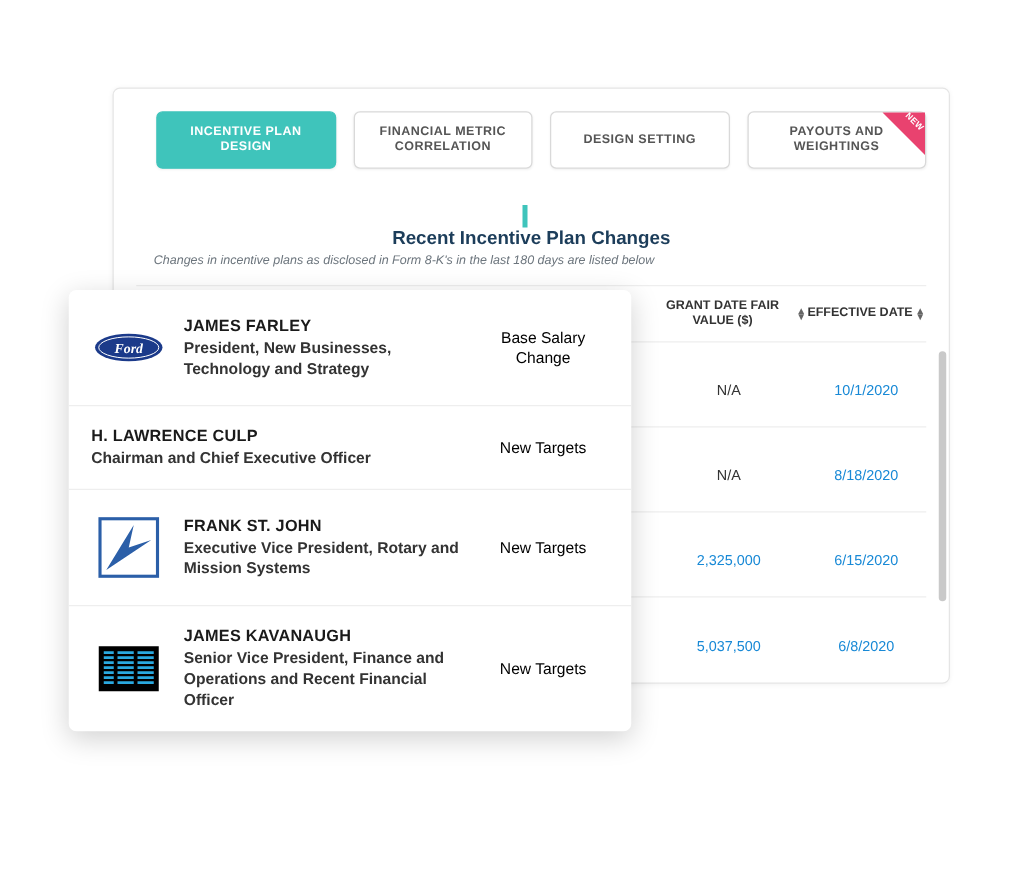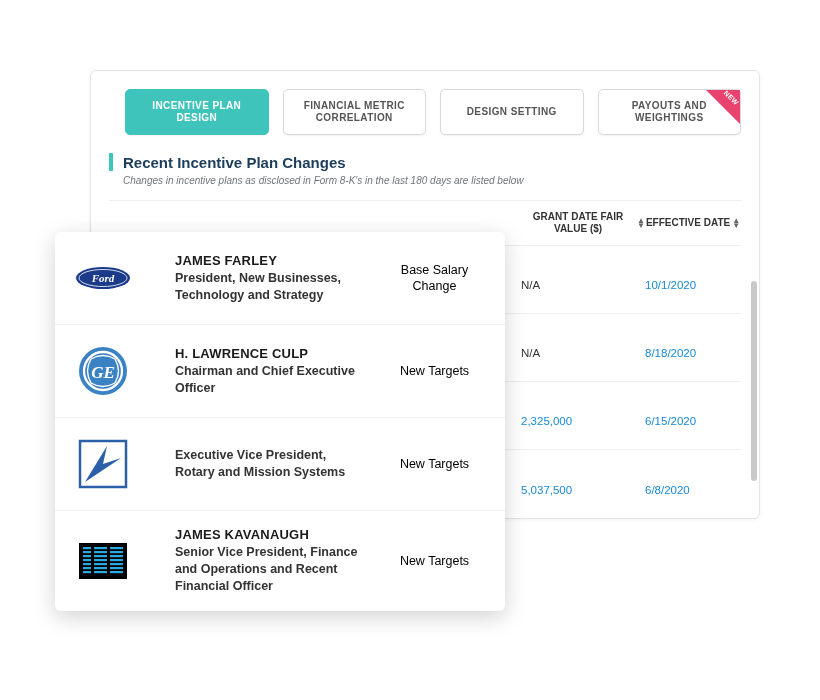--- a/index.html
+++ b/index.html
@@ -18,21 +18,21 @@
     width: 670px;
     background: #fff;
     border: 1px solid #e5e5e5;
     border-radius: 6px;
     box-shadow: 0 1px 4px rgba(0,0,0,0.05);
     padding: 18px 18px 0 18px;
   }
   .tabs {
     display: flex;
     gap: 14px;
-    margin-bottom: 18px;
+    margin-bottom: 29px;
     padding-left: 16px;
   }
   .tab {
     flex: 1;
     height: 46px;
     border: 1px solid #d9d9d9;
     border-radius: 5px;
     background: #fff;
     display: flex;
     align-items: center;
@@ -70,20 +70,21 @@
     font-size: 7px;
     font-weight: 700;
     color: #fff;
     transform: rotate(45deg);
     letter-spacing: 0.3px;
   }
   .section-title-row {
     display: flex;
     align-items: center;
     margin-bottom: 4px;
+    flex-direction: column;
   }
   .title-bar {
     width: 4px;
     height: 18px;
     background: #3fc4bb;
     margin-right: 10px;
   }
   .section-title {
     font-size: 15px;
     font-weight: 700;
@@ -128,21 +129,21 @@
     position: relative;
   }
   .brow {
     display: flex;
     justify-content: flex-end;
     border-bottom: 1px solid #eee;
     height: 68px;
     align-items: center;
   }
   .brow:last-child { border-bottom: none; }
-  .bcell { font-size: 11.5px; text-align: left; margin-top: 11px; }
+  .bcell { font-size: 11.5px; text-align: center; margin-top: 11px; }
   .bcell.fair { width: 124px; color: #1889d6; }
   .bcell.fair.na { color: #333; }
   .bcell.date { width: 96px; color: #1889d6; }
   .scrollbar {
     position: absolute;
     right: 2px;
     top: 210px;
     width: 6px;
     height: 200px;
     background: #c9c9c9;
@@ -172,21 +173,20 @@
     width: 60px;
     height: 60px;
     display: flex;
     align-items: center;
     justify-content: center;
     flex-shrink: 0;
   }
   .oinfo {
     flex: 1;
     min-width: 0;
-    margin-left: 28px;
   }
   .oname {
     font-size: 13px;
     font-weight: 800;
     color: #1a1a1a;
     letter-spacing: 0.2px;
     margin-bottom: 2px;
   }
   .otitle {
     font-size: 12.5px;
@@ -276,46 +276,36 @@
       </svg>
     </div>
     <div class="oinfo">
       <div class="oname">JAMES FARLEY</div>
       <div class="otitle">President, New Businesses, Technology and Strategy</div>
     </div>
     <div class="oaction">Base Salary Change</div>
   </div>
 
   <div class="orow">
-    <div class="logo-box">
-      <svg width="52" height="52" viewBox="0 0 52 52">
-        <circle cx="26" cy="26" r="24" fill="#3b82c4"></circle>
-        <circle cx="26" cy="26" r="19" fill="none" stroke="#fff" stroke-width="2.3"></circle>
-        <path d="M14 14 Q7 26 14 38" fill="none" stroke="#fff" stroke-width="1.4"></path>
-        <path d="M38 14 Q45 26 38 38" fill="none" stroke="#fff" stroke-width="1.4"></path>
-        <path d="M14 14 Q26 7 38 14" fill="none" stroke="#fff" stroke-width="1.4"></path>
-        <path d="M14 38 Q26 45 38 38" fill="none" stroke="#fff" stroke-width="1.4"></path>
-        <text x="26" y="33" text-anchor="middle" font-family="cursive" font-size="17" font-style="italic" fill="#fff" font-weight="600">GE</text>
-      </svg>
-    </div>
     <div class="oinfo">
       <div class="oname">H. LAWRENCE CULP</div>
       <div class="otitle">Chairman and Chief Executive Officer</div>
     </div>
     <div class="oaction">New Targets</div>
   </div>
 
   <div class="orow">
     <div class="logo-box">
       <svg width="52" height="52" viewBox="0 0 52 52">
         <rect x="3" y="3" width="46" height="46" fill="#fff" stroke="#2b5fa8" stroke-width="2.5"></rect>
         <path d="M8 44 L30 8 L26 26 L44 20 L8 44 Z" fill="#2b5fa8"></path>
       </svg>
     </div>
     <div class="oinfo">
+      <div class="oname">FRANK ST. JOHN</div>
       <div class="otitle">Executive Vice President, Rotary and Mission Systems</div>
     </div>
     <div class="oaction">New Targets</div>
   </div>
 
   <div class="orow">
     <div class="logo-box">
       <svg width="52" height="52" viewBox="0 0 52 52">
         <rect x="2" y="8" width="48" height="36" fill="#000"></rect>
         <g fill="#2aa9e0">

